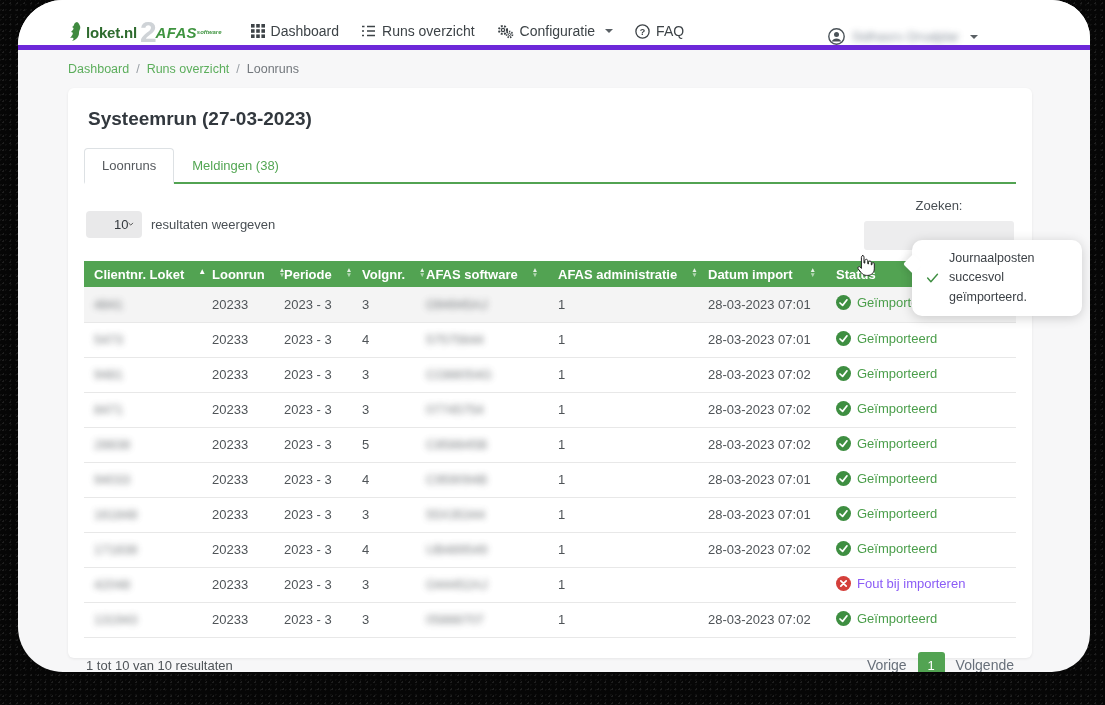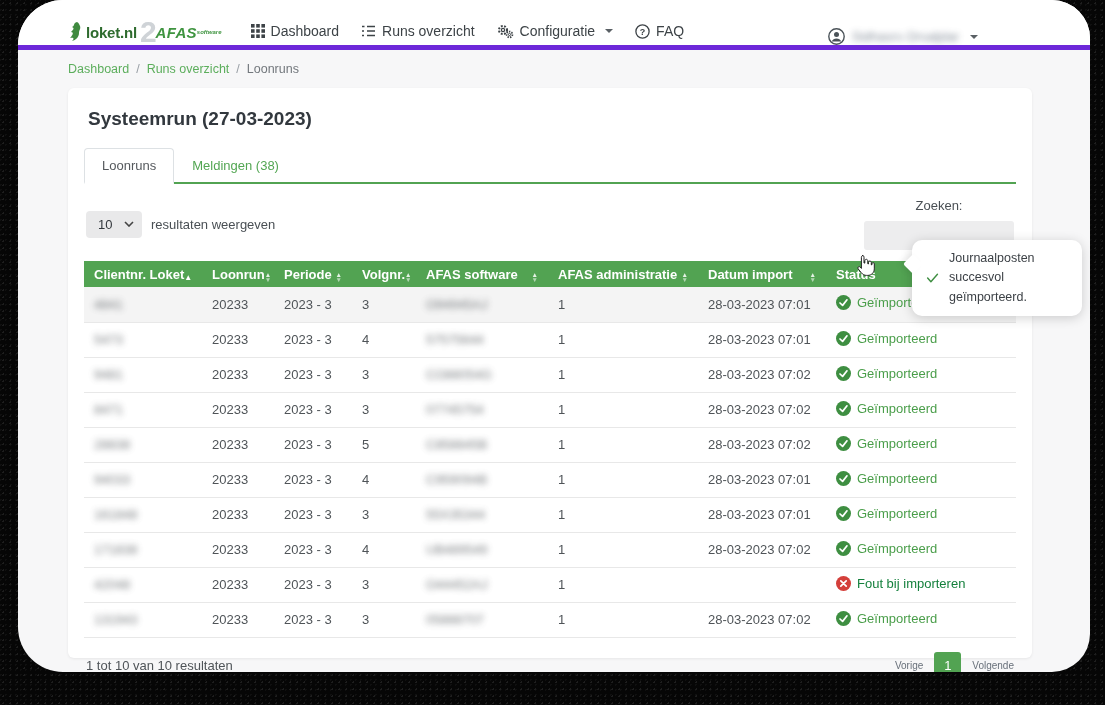--- a/index.html
+++ b/index.html
@@ -68,56 +68,56 @@
   }
   .tab.active {
     background:#fff; color:#55595d; border-color:#dde1e4;
     border-radius:4px 4px 0 0; border-bottom:2px solid #ffffff;
   }
 
   
   .controls { display:flex; align-items:center; margin-top:14px; padding:0 2px; }
   .page-size {
     width:56px; height:27px; background:#e9e9ea; border-radius:4px; font-size:13px; color:#33383d;
-    display:flex; align-items:center; padding:0 8px 0 12px; cursor:pointer; justify-content:space-between;
+    display:flex; align-items:center; padding:0 8px 0 28px; cursor:pointer; justify-content:space-between;
   }
   .page-size-suffix { font-size:13px; color:#494f54; margin-left:9px; }
   .search-wrap { margin-left:auto; display:flex; align-items:center; gap:8px;flex-direction:column; }
   .search-label { font-size:13px; color:#494f54; }
   .search-input {
     width:150px; height:29px; background:#ededee; border:none; border-radius:3px;
     font-size:13px; color:#333; padding:0 8px; outline:none;
   }
 
   
   table { width:932px; border-collapse:collapse; table-layout:fixed; margin-top:11px; }
   thead th {
     background:#52a352; color:#ffffff; font-size:13px; font-weight:bold; text-align:left;
     padding:5px 10px; height:26px; cursor:pointer; white-space:nowrap;
   }
-  .th-inner { display:flex; align-items:flex-end; justify-content:space-between; gap:0; }
+  .th-inner { display:flex; align-items:flex-start; justify-content:space-between; gap:14px; }
   .sort { display:flex; flex-direction:column; line-height:5px; font-size:6.5px; color:rgba(255,255,255,.85); }
   .sort .dim { opacity:.65; }
   .sort-single { font-size:8px; color:#ffffff; }
   tbody td {
     font-size:13px; color:#4f5458; padding:0 10px; height:35px;
     border-bottom:1px solid #e8e8e8; white-space:nowrap; overflow:hidden;
   }
   tbody tr.hover td { background:#f4f4f4; }
   .status-badge { display:inline-flex; align-items:center; gap:6px; cursor:pointer; }
   .status-badge .status-label { font-size:13px; }
   .status-badge.success .status-label { color:#4a9e4a; }
-  .status-badge.error .status-label { color:#15803d; }
+  .status-badge.error .status-label { color:#8b5cf6; }
   .sicon { display:inline-flex; }
 
   
   .table-footer { display:flex; align-items:center; margin-top:14px; padding:0 2px; }
   .results-summary { font-size:13px; color:#4f5458; }
   .pagination { margin-left:auto; display:flex; align-items:center; }
-  .page-prev, .page-next { font-size:10px; color:#68707a; cursor:pointer; }
+  .page-prev, .page-next { font-size:14px; color:#68707a; cursor:pointer; }
   .page-current {
     width:27px; height:27px; background:#52a352; color:#fff; font-size:13px;
     display:flex; align-items:center; justify-content:center; border-radius:3px; margin:0 11px; cursor:pointer;
   }
 
   
   .tooltip {
     position:absolute; left:894px; top:240px; width:170px; min-height:52px;
     background:#ffffff; border-radius:10px; box-shadow:0 2px 12px rgba(0,0,0,.18);
     display:flex; align-items:center; gap:10px; padding:9px 10px 9px 14px; z-index:30;

